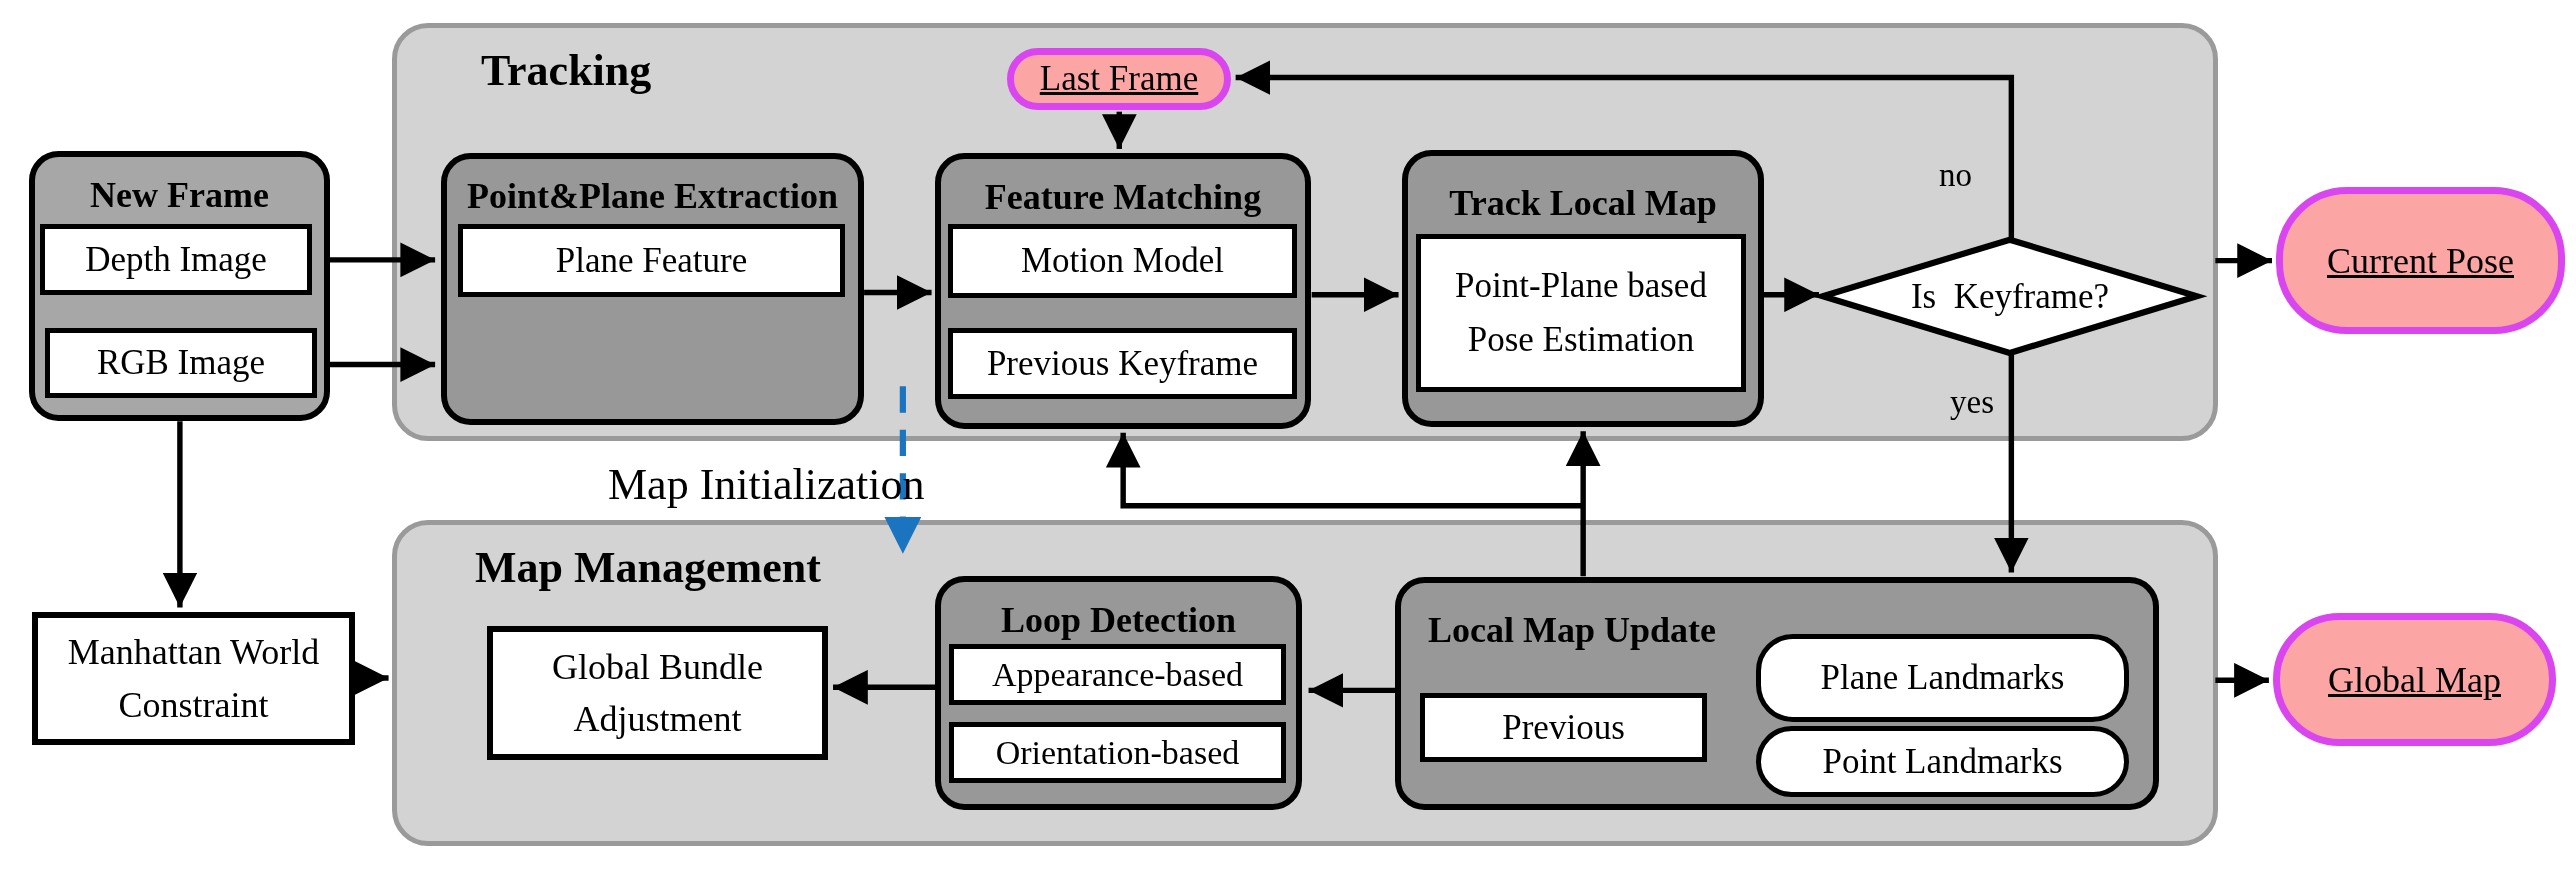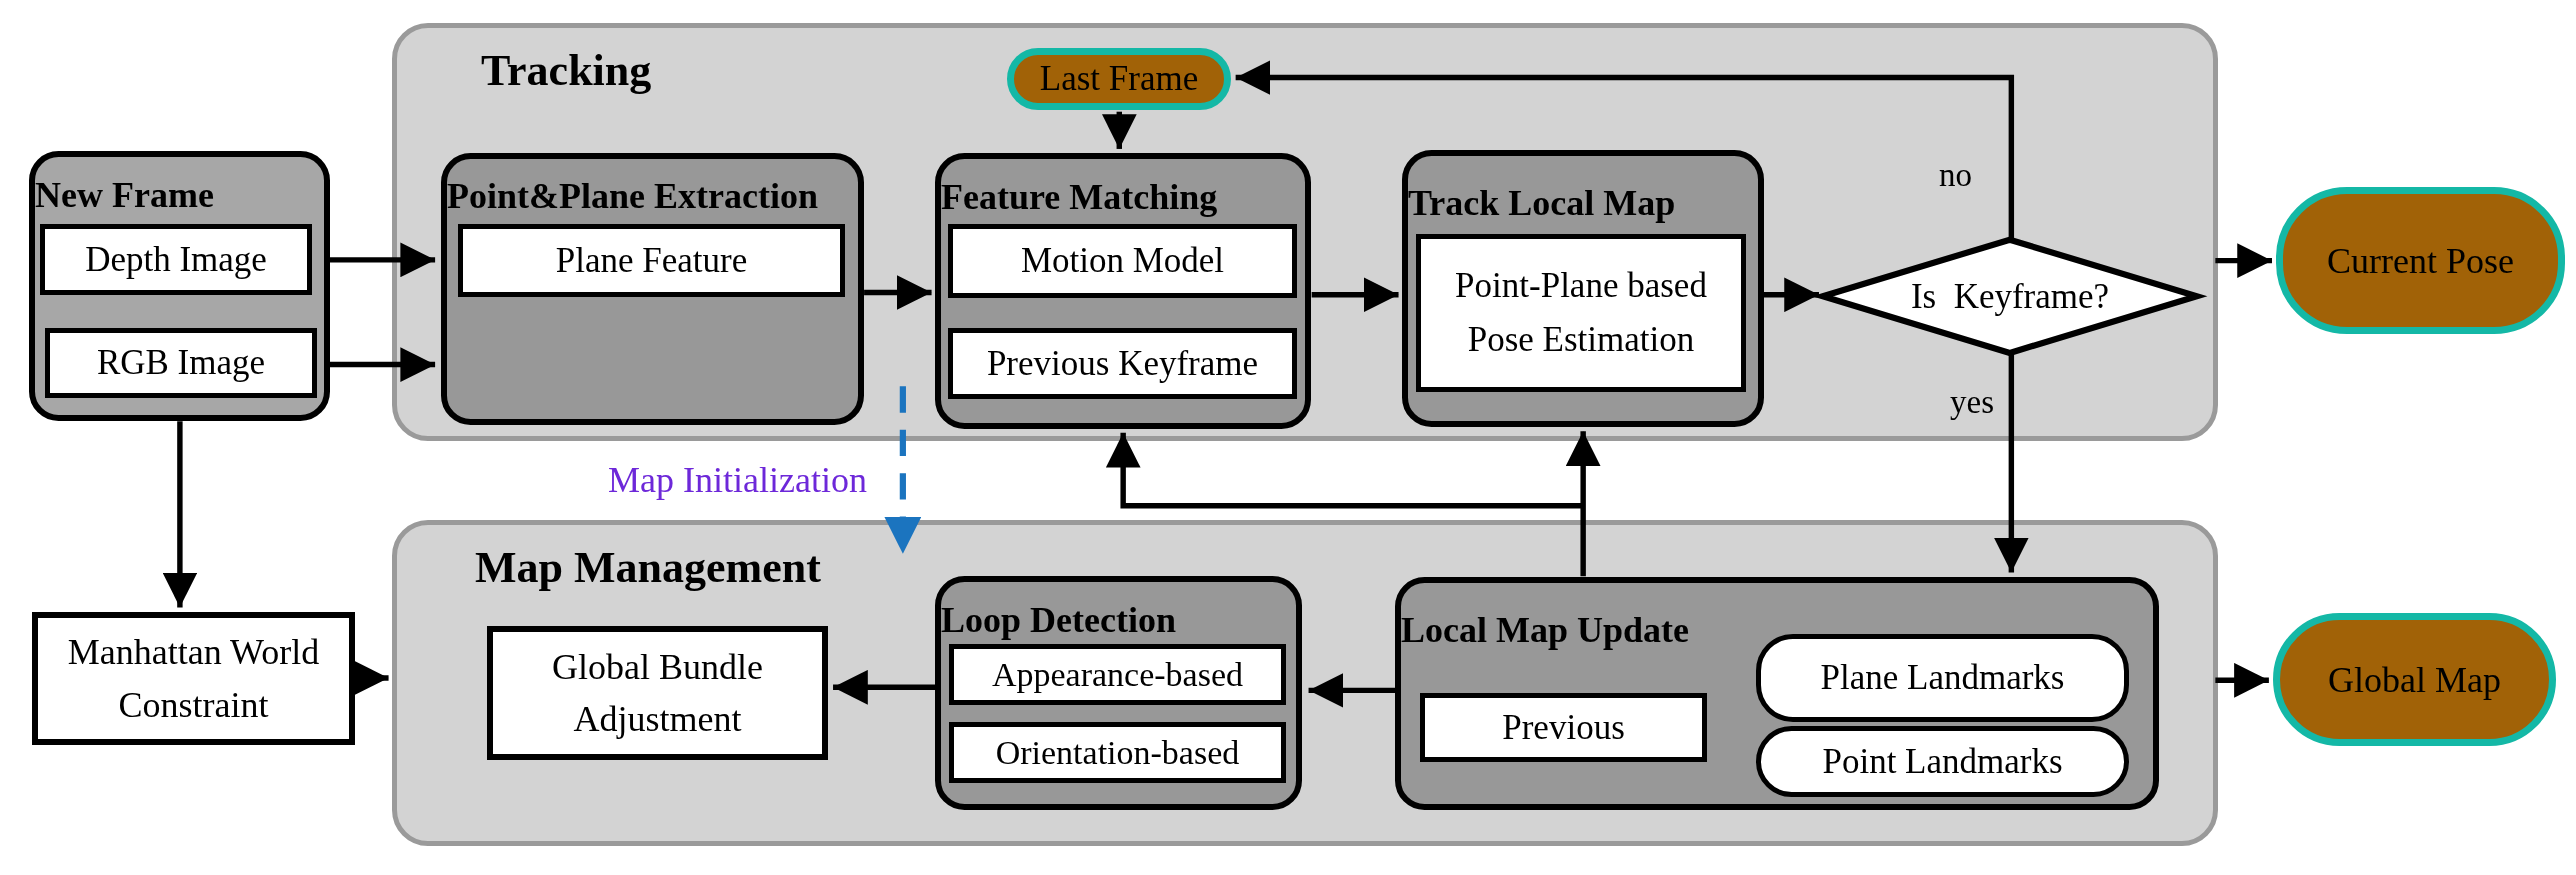--- a/index.html
+++ b/index.html
@@ -14,45 +14,45 @@
   }
   .section-title{
     position:absolute;font-weight:700;font-size:44px;white-space:nowrap;z-index:4;
   }
   
   .group{
     position:absolute;background:#989898;border:6.2px solid #000;border-radius:29.5px;
     box-sizing:border-box;z-index:3;
   }
   .group-title{
-    position:absolute;left:0;right:0;font-weight:700;font-size:36px;
+    position:absolute;left:0;right:0;text-align:center;font-weight:700;font-size:36px;
     white-space:nowrap;
   }
   
   .wbox{
     position:absolute;background:#fff;border:5.4px solid #000;box-sizing:border-box;
     display:flex;align-items:center;justify-content:center;font-size:35px;
     white-space:nowrap;z-index:3;
   }
   
   .pill{border-radius:37px;}
   
   .oval{
-    position:absolute;background:#a16207;border:7px solid #14b8a6;box-sizing:border-box;
+    position:absolute;background:#fca5a5;border:7px solid #d946ef;box-sizing:border-box;
     display:flex;align-items:center;justify-content:center;font-size:36px;
-    white-space:nowrap;z-index:3;
+    white-space:nowrap;z-index:3;text-decoration:underline;
   }
   .plainbox{
     position:absolute;background:#fff;border:6.2px solid #000;box-sizing:border-box;
     display:flex;flex-direction:column;align-items:center;justify-content:center;
     font-size:36px;line-height:1.45;white-space:nowrap;z-index:3;text-align:center;
   }
   .edges{position:absolute;left:0;top:0;z-index:2;}
   .lbl{position:absolute;font-size:33px;z-index:4;white-space:nowrap;}
-  .lbl-blue{color:#6d28d9;font-size:36px;}
+  .lbl-blue{color:#000000;font-size:44px;}
   .decision-label{
     position:absolute;left:1855px;top:277px;width:310px;text-align:center;
     font-size:35px;z-index:4;white-space:pre;
   }
   .two-line{line-height:1.55;}
 </style>
 </head>
 <body>
 
 <div class="canvas">

